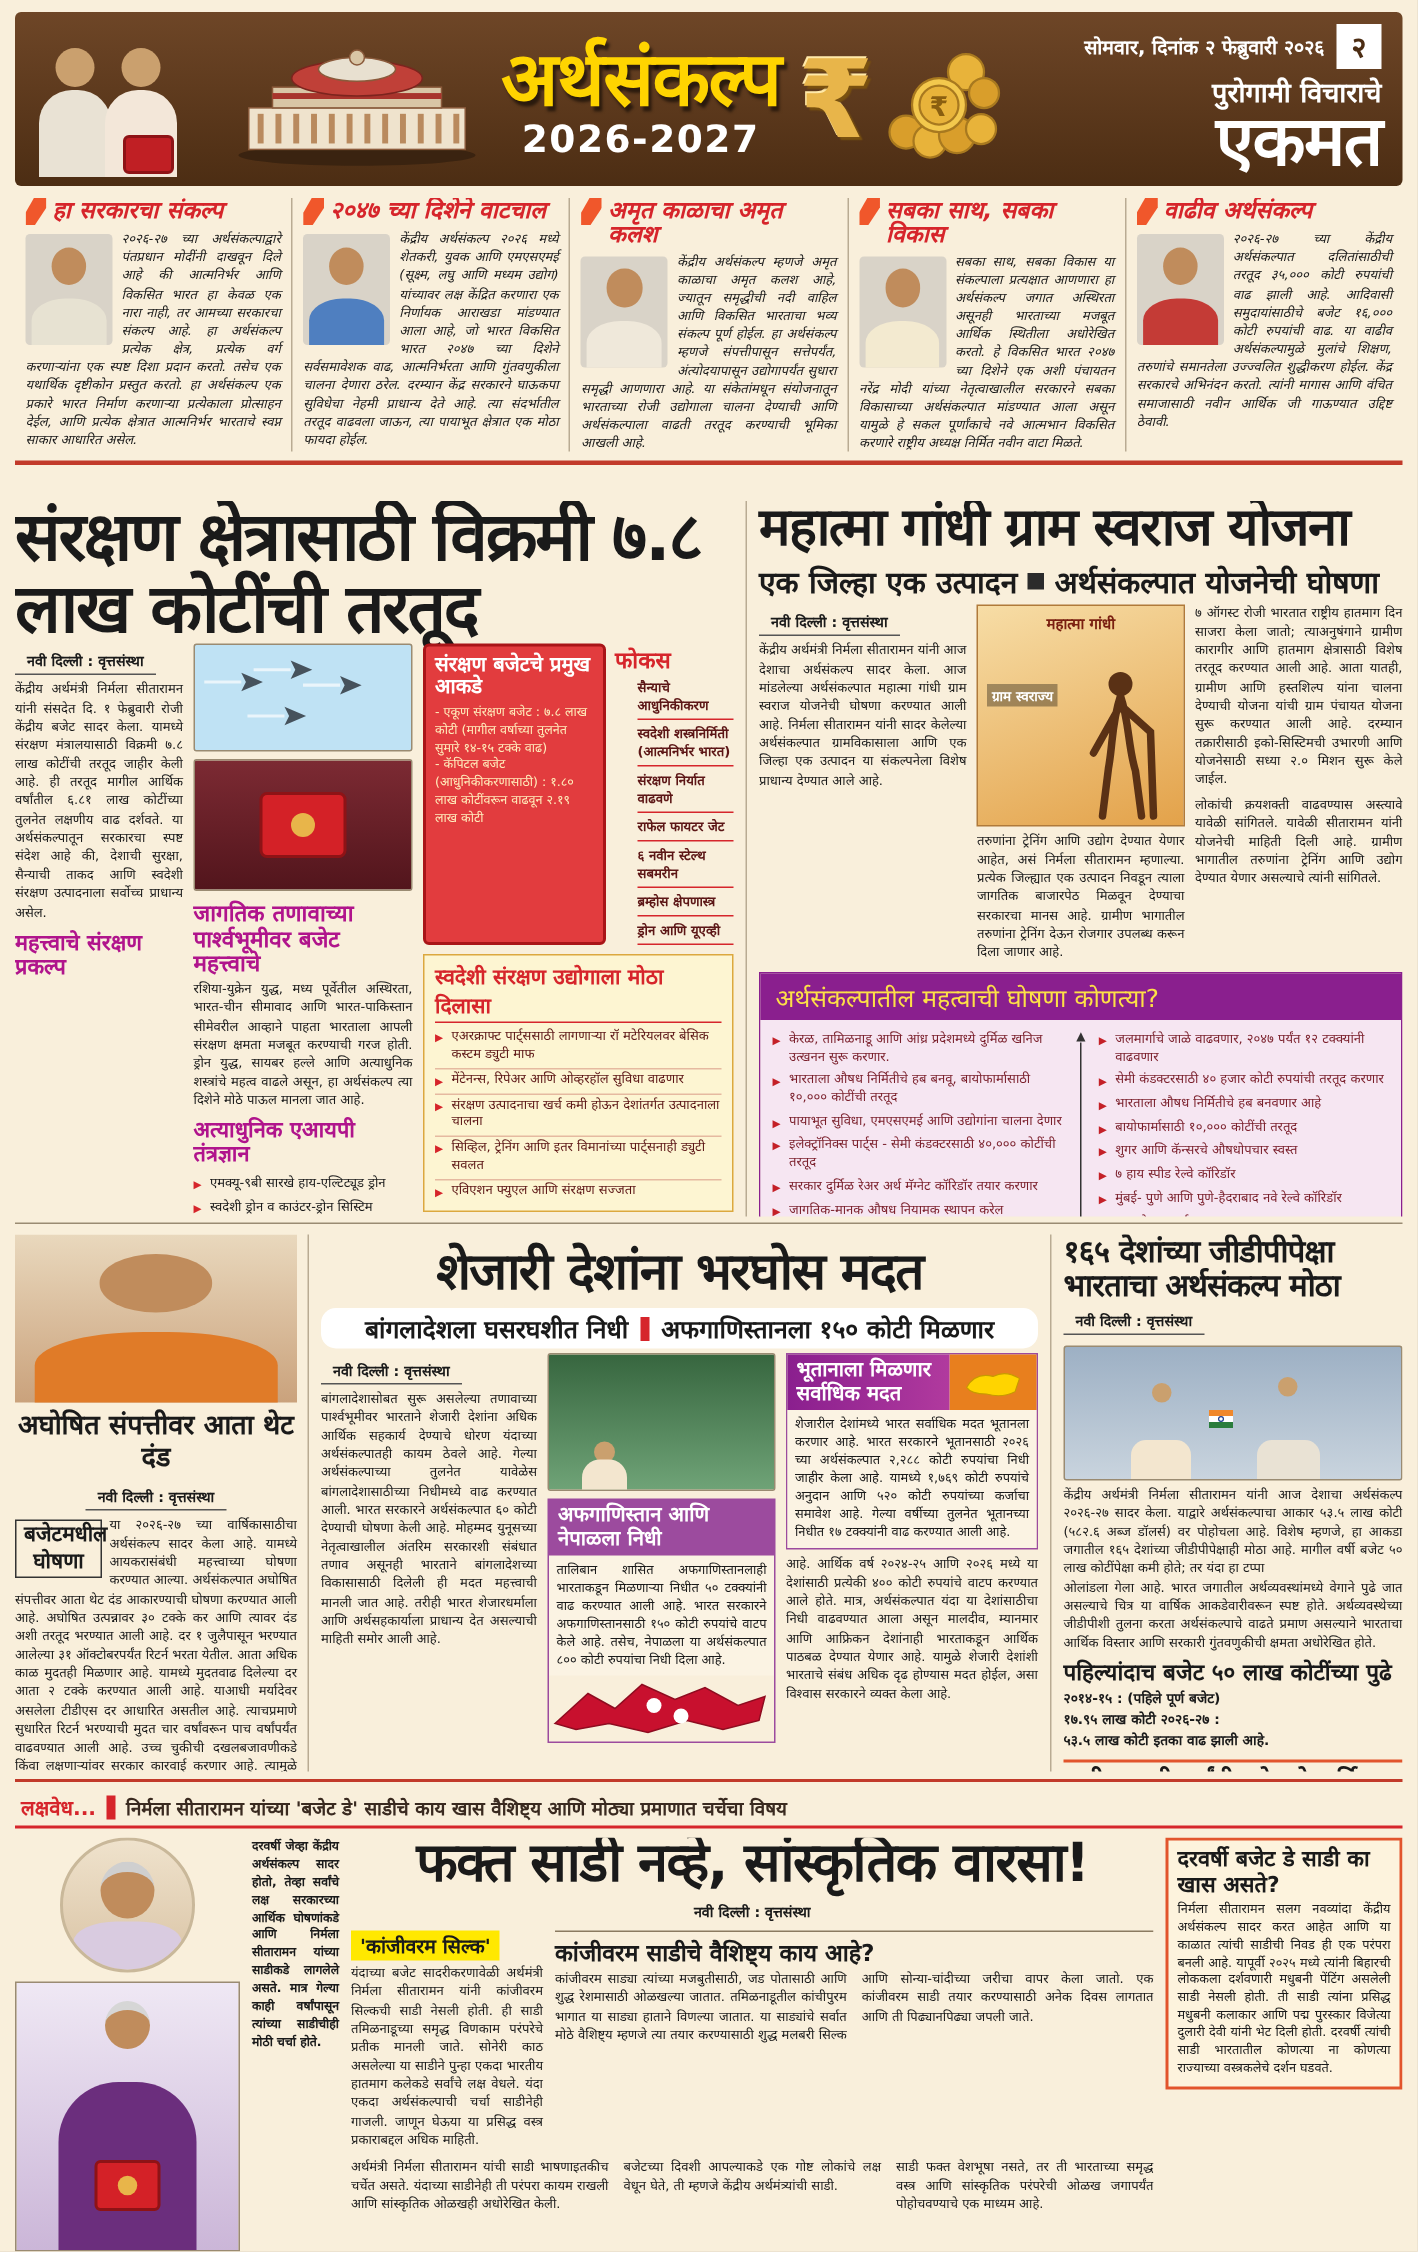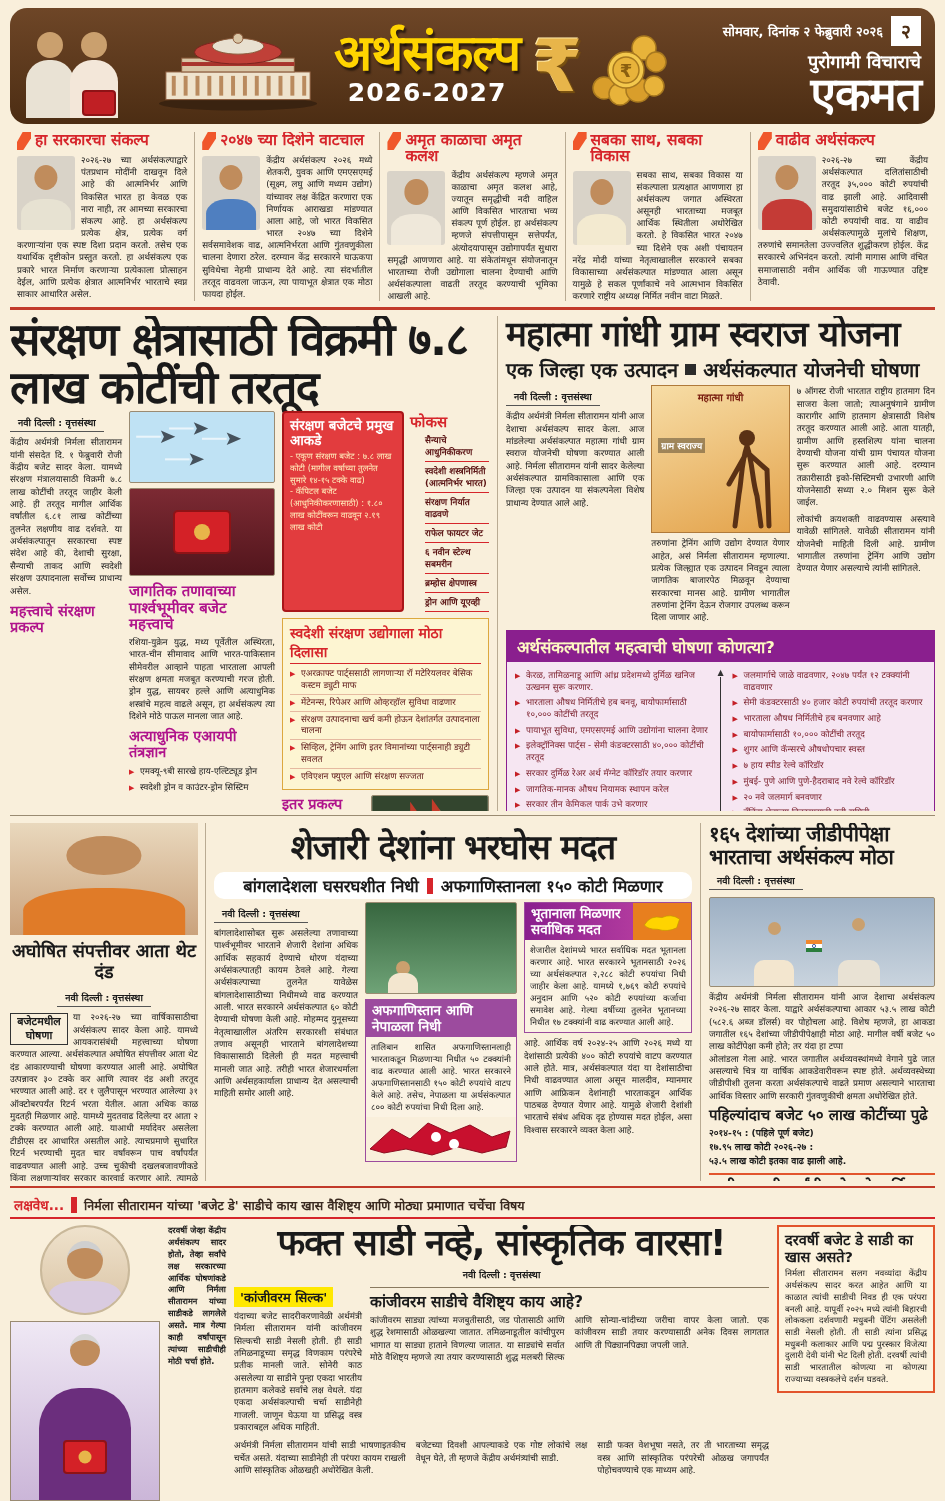--- a/index.html
+++ b/index.html
@@ -1,20 +1,20 @@
 <!DOCTYPE html>
 <html><head>
 <meta charset="utf-8">
 <style>
   * { box-sizing: border-box; margin: 0; padding: 0; }
   body { background:#d8cfc0; font-family:"DejaVu Sans", sans-serif; }
   .page { width:945px; height:1501px; margin:0 auto; background:#f9efdb; padding:8px 10px 6px; overflow:hidden; color:#1a1a1a; position:relative; }
 
   
-  .masthead { height:116px; background:linear-gradient(180deg,#6e4627,#4c2d13); border-radius:17px; display:flex; align-items:center; padding:6px 14px; gap:12px; }
+  .masthead { height:116px; background:linear-gradient(180deg,#6e4627,#4c2d13); border-radius:4px; display:flex; align-items:center; padding:6px 14px; gap:12px; }
   .leaders { width:118px; height:100%; position:relative; flex:none; }
   .leader { position:absolute; bottom:0; width:52px; height:86px; }
   .leader .hd { position:absolute; top:0; left:50%; transform:translateX(-50%); width:26px; height:26px; border-radius:50%; background:#caa06e; }
   .leader .bd { position:absolute; bottom:0; left:50%; transform:translateX(-50%); width:48px; height:58px; border-radius:22px 22px 0 0; }
   .case { position:absolute; bottom:2px; left:58px; width:34px; height:26px; background:#c01f24; border:2px solid #8e1316; border-radius:4px; z-index:3; }
   .parl { width:168px; height:100%; flex:none; }
   .mast-title { text-align:center; flex:none; line-height:1; }
   .mast-title .t { font-size:50px; font-weight:700; color:#ffd400; text-shadow:2px 3px 2px rgba(0,0,0,.55); letter-spacing:-1px; }
   .mast-title .y { font-size:25px; font-weight:700; color:#fff; margin-top:2px; letter-spacing:1px; }
   .rupee-wrap { display:flex; align-items:center; flex:none; }
@@ -22,35 +22,35 @@
   .coins { width:86px; height:80px; }
   .mast-right { margin-left:auto; text-align:right; color:#fff; flex:none; }
   .mast-date-row { display:flex; align-items:center; gap:8px; justify-content:flex-end; }
   .mast-date { font-size:13px; font-weight:700; }
   .pagenum { background:#fff; color:#4c2d13; width:30px; height:30px; font-size:19px; font-weight:700; display:flex; align-items:center; justify-content:center; }
   .tagline { font-size:18px; font-weight:700; margin-top:3px; }
   .paper { font-size:46px; font-weight:700; line-height:.95; letter-spacing:-1px; }
 
   
   .briefs { display:flex; border-bottom:3px solid #c23a2a; padding:8px 0 6px; height:186px; }
-  .brief { flex:1; padding:0 7px; border-right:1px solid #b9ab93; overflow:hidden; }
+  .brief { flex:1; padding:0 7px; border-right:1px solid #b9ab93; overflow:hidden;font-style:italic; }
   .brief:last-child { border-right:none; }
   .brief-h { display:flex; align-items:flex-start; gap:4px; margin-bottom:4px; }
   .quote { width:14px; height:18px; background:#f0572b; clip-path:polygon(100% 0,100% 35%,45% 100%,0 100%,0 55%,40% 0); flex:none; }
   .brief-h span { color:#d6252b; font-weight:700; font-size:15.5px; line-height:1.05; }
   .ph { float:left; width:58px; height:74px; margin:2px 6px 2px 0; border-radius:3px; }
   .brief p { font-size:8.7px; line-height:1.4; text-align:justify; }
 
   
   .person { position:relative; overflow:hidden; background:#d9d3c8; }
   .person i { position:absolute; top:12%; left:50%; transform:translateX(-50%); width:40%; height:34%; border-radius:50%; background:#c08c5c; }
   .person u { position:absolute; bottom:-2px; left:50%; transform:translateX(-50%); width:86%; height:44%; border-radius:45% 45% 0 0; background:var(--shirt,#eee); }
 
   
-  .main { display:flex; padding:6px 0 4px; border-bottom:1px solid #9a8b72; height:506px; }
+  .main { display:flex; padding:24px 0 4px; border-bottom:1px solid #9a8b72; height:506px; }
   .main-left { width:488px; padding-right:8px; border-right:1px solid #b9ab93; overflow:hidden; }
   .h-xl { font-size:45px; font-weight:700; line-height:1.06; letter-spacing:-1.5px; }
   .deck { font-size:16px; font-weight:700; margin:5px 0 3px; }
   .byline { font-size:9.5px; font-weight:700; text-align:center; border-bottom:1px solid #555; display:inline-block; padding:0 8px 2px; margin:2px 0 4px; }
   .dgrid { display:flex; gap:7px; }
   .dc1 { width:112px; flex:none; }
   .dc2 { width:146px; flex:none; }
   .dc3 { flex:1; }
   .bodytext { font-size:8.7px; line-height:1.42; text-align:justify; }
   .mag-h { color:#b0148c; font-weight:700; font-size:14.5px; line-height:1.1; margin:7px 0 3px; }
@@ -83,36 +83,36 @@
   .h-lg { font-size:35px; font-weight:700; line-height:1.04; letter-spacing:-1px; }
   .subdeck { display:flex; align-items:center; gap:7px; font-size:20px; font-weight:700; margin:4px 0 2px; }
   .sq { width:11px; height:11px; background:#2b2b2b; flex:none; }
   .ggrid { display:flex; gap:7px; margin-top:2px; }
   .gc { flex:1; }
   .gandhi-poster { height:148px; background:linear-gradient(160deg,#f7dda6,#e3a24a); border:1px solid #b07a3a; position:relative; text-align:center; padding-top:4px; margin-bottom:4px; }
   .gandhi-poster .pt { font-size:10px; font-weight:700; color:#7a1f10; }
   .gandhi-poster .ps { position:absolute; left:6px; top:52px; font-size:9px; font-weight:700; color:#fff; background:#00000055; padding:1px 3px; }
   .gandhi-poster svg { position:absolute; right:8px; bottom:2px; }
   .announce { margin-top:6px; border:1px solid #8a1f8e; }
-  .announce .hd { background:#8a1f8e; color:#fef9c3; font-size:16.5px; font-weight:700; padding:4px 10px; }
+  .announce .hd { background:#8a1f8e; color:#fde047; font-size:16.5px; font-weight:400; padding:4px 10px; }
   .announce .bd { background:#f6e6f2; display:flex; padding:6px 8px; gap:6px; }
   .announce ul { flex:1; list-style:none; }
   .announce li { font-size:8.7px; color:#7a1f2b; line-height:1.35; padding:2px 0 2px 11px; position:relative; }
   .announce li::before { content:"▶"; color:#c42027; font-size:7px; position:absolute; left:0; top:4px; }
   .vline { width:12px; flex:none; display:flex; flex-direction:column; align-items:center; color:#333; font-size:8px; }
   .vline::before { content:"▲"; } .vline::after { content:"▼"; }
   .vline b { flex:1; width:1px; background:#333; }
 
   
   .mid { display:flex; padding:7px 0 5px; border-bottom:2px solid #c23a2a; height:372px; }
   .mid-left { width:196px; flex:none; border-right:1px solid #b9ab93; padding-right:7px; overflow:hidden; }
   .sita-photo { height:112px; background:linear-gradient(180deg,#e9d8bd,#caa27c); }
   .sita-photo u { background:#e07b28; }
   .mid-left h2 { font-size:18px; text-align:center; line-height:1.15; margin:6px 0 4px; }
-  .gh-label { border:1.5px solid #333; font-size:11px; font-weight:700; padding:1px 5px; float:left; margin:2px 5px 2px 0; line-height:1.25; width:58px; text-align:center; }
+  .gh-label { border:1.5px solid #333; font-size:14px; font-weight:700; padding:1px 5px; float:left; margin:2px 5px 2px 0; line-height:1.25; width:58px; text-align:center; }
   .mid-center { flex:1; padding:0 8px; border-right:1px solid #b9ab93; overflow:hidden; }
   .h-lg2 { font-size:34px; font-weight:700; text-align:center; letter-spacing:-1px; }
   .ndeck { display:flex; align-items:center; justify-content:center; gap:8px; font-size:16.5px; font-weight:700; background:#fff; padding:2px 6px; margin:3px 0;border-radius:10px; }
   .redbar { width:6px; height:16px; background:#d6252b; flex:none; }
   .ngrid { display:flex; gap:7px; }
   .nc1 { flex:1; }
   .nc2 { width:152px; flex:none; }
   .nc3 { width:168px; flex:none; }
   .speech-photo { height:92px; background:linear-gradient(180deg,#37663f,#6fa377); position:relative; margin-bottom:5px; }
   .speech-photo i { position:absolute; left:30px; bottom:18px; width:14px; height:14px; border-radius:50%; background:#caa06e; }

